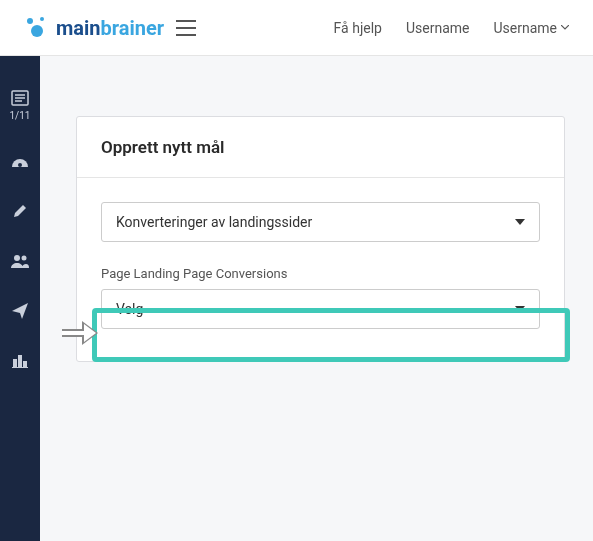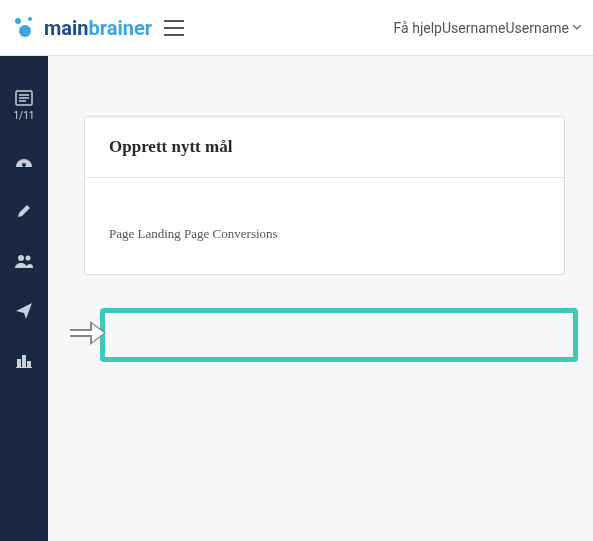--- a/index.html
+++ b/index.html
@@ -1,36 +1,36 @@
 <!DOCTYPE html>
 <html><head>
 <meta charset="utf-8">
 <style>
 * { margin: 0; padding: 0; box-sizing: border-box; }
 body { font-family: -apple-system, BlinkMacSystemFont, "Segoe UI", Roboto, sans-serif; width: 593px; height: 541px; overflow: hidden; background: #f6f7f9; }
 
-.topbar { height: 56px; background: #fff; border-bottom: 1px solid #e5e5e5; display: flex; align-items: center; padding: 0 12px; }
+.topbar { height: 56px; background: #fff; border-bottom: 1px solid #e5e5e5; display: flex; align-items: center; padding: 0 24px; }
 .logo { display: flex; align-items: center; gap: 6px; }
 .logo-mark { width: 26px; height: 26px; position: relative; }
 .logo-text { font-size: 20px; font-weight: 700; }
 .logo-main { color: #1b4e8c; }
 .logo-brainer { color: #3aa6e0; }
 .hamburger { margin-left: 12px; color: #555; cursor: pointer; }
 .topbar-spacer { flex: 1; }
-.topbar-links { display: flex; align-items: center; font-size: 14px; color: #555; margin-left: 43px; }
+.topbar-links { display: flex; align-items: center; gap: 24px; font-size: 14px; color: #555; margin-left: 43px; }
 .topbar-link { cursor: pointer; }
 .user-menu { display: flex; align-items: center; gap: 4px; cursor: pointer; }
 
 .layout { display: flex; height: 485px; }
-.sidebar { width: 48px; background: #1a2741; display: flex; flex-direction: column; align-items: center; padding-top: 32px; gap: 30px; color: #c9cfdb; }
+.sidebar { width: 40px; background: #1a2741; display: flex; flex-direction: column; align-items: center; padding-top: 32px; gap: 30px; color: #c9cfdb; }
 .side-item { display: flex; flex-direction: column; align-items: center; gap: 2px; font-size: 10px; cursor: pointer; }
 .side-icon { width: 20px; height: 20px; display: flex; align-items: center; justify-content: center; }
 .side-label { font-size: 10px; }
 
-.main { flex: 1; padding: 60px 28px 20px 36px; position: relative; font-family: Liberation Serif, serif; }
+.main { flex: 1; padding: 60px 28px 20px 36px; position: relative; }
 .card { background: #fff; border: 1px solid #dcdde1; border-radius: 3px; padding: 0; }
 .card-header { padding: 20px 24px; border-bottom: 1px solid #e5e5e5; }
 .card-title { font-size: 17px; font-weight: 600; color: #2a2a2a; }
 .card-body { padding: 24px; }
 
 .field { margin-bottom: 24px; }
 .field-label { font-size: 13px; color: #555; margin-bottom: 8px; }
 .select { width: 100%; height: 40px; border: 1px solid #ccc; border-radius: 3px; background: #fff; display: flex; align-items: center; justify-content: space-between; padding: 0 14px; cursor: pointer; font-size: 14px; color: #333; }
 .select .caret { border-left: 5px solid transparent; border-right: 5px solid transparent; border-top: 6px solid #333; }
 
@@ -122,23 +122,31 @@
     </div>
   </div>
 
   <div class="main">
     <div class="card">
       <div class="card-header">
         <div class="card-title">Opprett nytt mål</div>
       </div>
       <div class="card-body">
         <div class="field">
+          <div class="select">
+            <span>Konverteringer av landingssider</span>
+            <span class="caret"></span>
+          </div>
         </div>
         <div class="field" style="margin-bottom:8px">
           <div class="field-label">Page Landing Page Conversions</div>
+          <div class="select">
+            <span>Velg</span>
+            <span class="caret"></span>
+          </div>
         </div>
       </div>
     </div>
 
     <div class="highlight-box" style="left:52px; top:252px; width:478px; height:54px;"></div>
     <div class="arrow-annot" style="left:22px; top:264px;">
       <svg width="38" height="26" viewBox="0 0 38 26">
         <path d="M0 13h24" stroke="#888" stroke-width="8"></path>
         <path d="M20 1l16 12-16 12z" fill="#888"></path>
         <path d="M0 13h24" stroke="#fff" stroke-width="4"></path>

